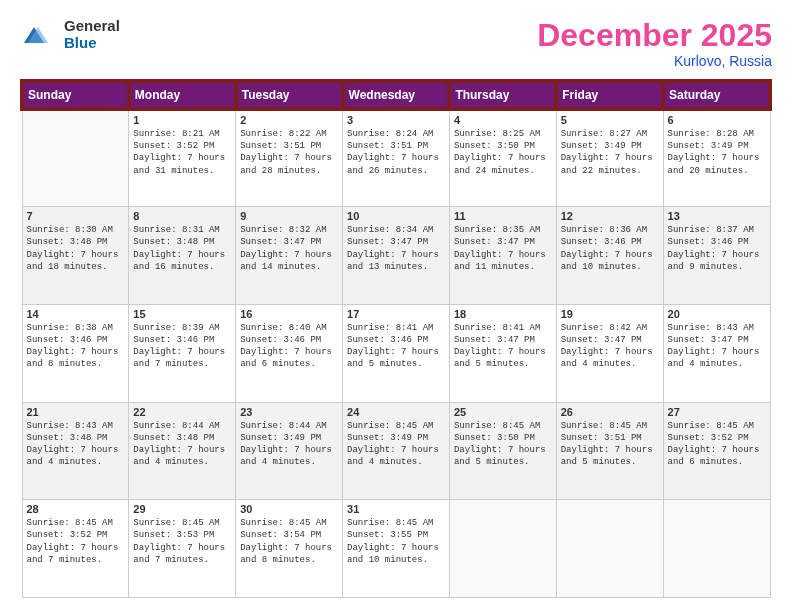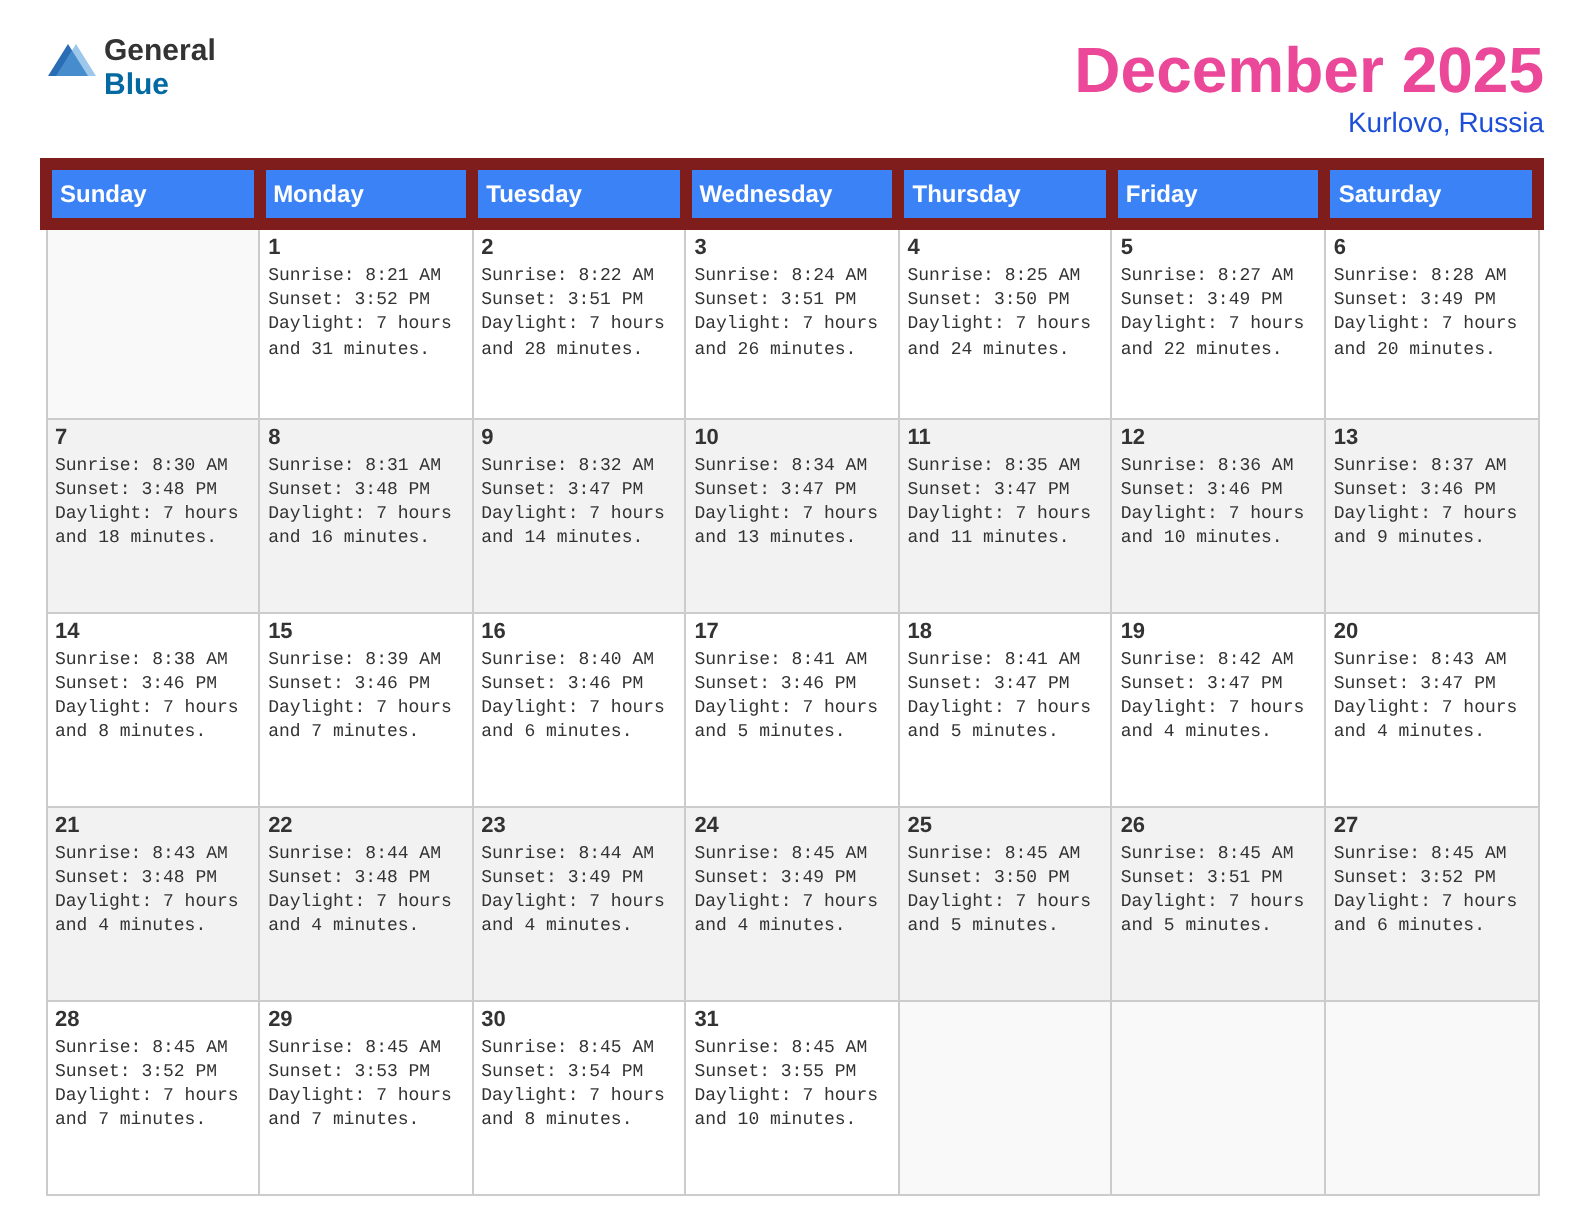--- a/index.html
+++ b/index.html
@@ -18,22 +18,22 @@
       flex-direction: column;
     }
     .top-section {
       display: flex;
       justify-content: space-between;
       align-items: flex-start;
       margin-bottom: 10px;
     }
     .logo {
       display: flex;
-      align-items: flex-start;
-      gap: 4px;
+      align-items: flex-end;
+      gap: 16px;
     }
     .logo-text {
       display: flex;
       flex-direction: column;
       line-height: 1.1;
     }
     .logo-general {
       font-size: 15px;
       font-weight: bold;
       color: #333;
@@ -61,27 +61,27 @@
       color: #1d4ed8;
     }
     .calendar {
       flex: 1;
       border: 1px solid #ccc;
       border-collapse: collapse;
       width: 100%;
       table-layout: fixed;
     }
     .calendar th {
-      background: #3b82f6;
+      background: #701a75;
       color: #fff;
       font-size: 12px;
       font-weight: bold;
       padding: 5px 4px;
       text-align: left;
-      border: 6px solid #7f1d1d;
+      border: 4px solid #7f1d1d;
     }
     .calendar td {
       border: 1px solid #ccc;
       vertical-align: top;
       padding: 3px 4px;
       font-size: 9.5px;
       color: #333;
       height: 82px;
       width: 113px;
     }

